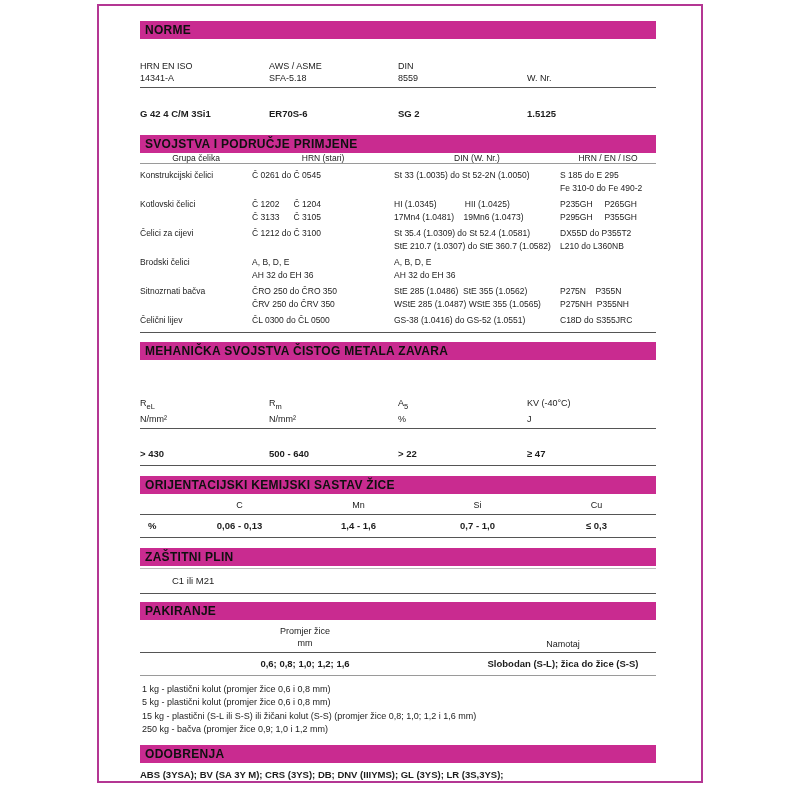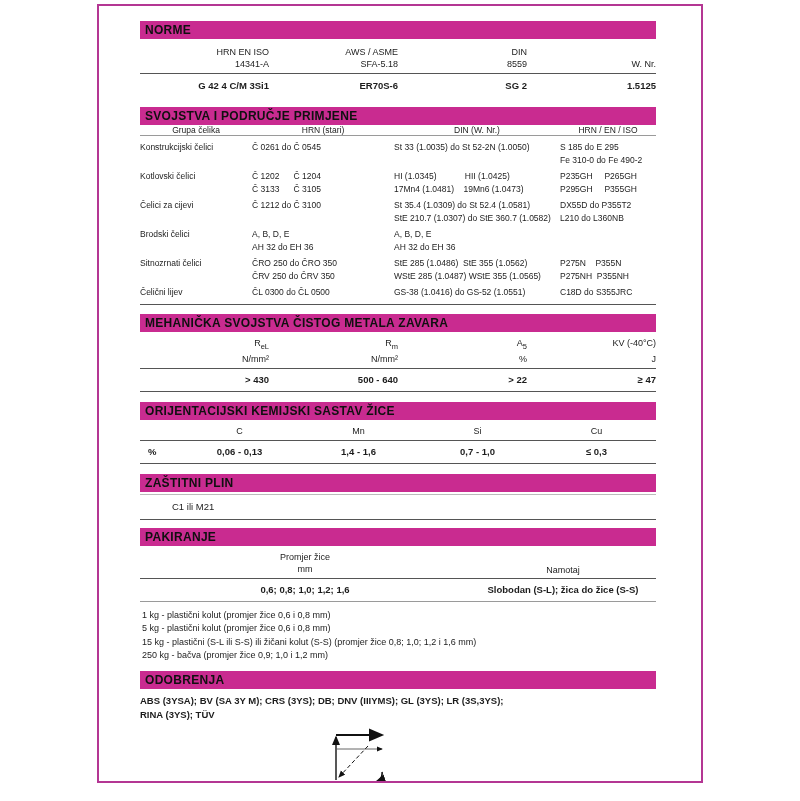--- a/index.html
+++ b/index.html
@@ -2,35 +2,35 @@
 <html><head>
 <meta charset="utf-8">
 <style>
   * { margin:0; padding:0; box-sizing:border-box; }
   html,body { width:800px; height:801px; background:#ffffff; font-family:"Liberation Sans", sans-serif; color:#1c1c1c; }
   .page { position:absolute; left:97px; top:4px; width:606px; height:779px; border:2px solid #B43693; background:#fff; overflow:hidden; }
   .content { margin-left:41px; width:516px; padding-top:15px; }
   .bar { height:18px; background:#C92B90; color:#101010; font-weight:bold; font-size:12px; letter-spacing:.3px; line-height:18px; padding-left:5px; }
   
   .cols4 { display:flex; }
-  .cols4 > div { width:129px; text-align:right; }
+  .cols4 > div { width:129px; text-align:left;margin-top:14px; }
   .norme-head { padding:7px 0 3px 0; border-bottom:1px solid #555; font-size:9px; }
   .norme-head .l { line-height:12px; white-space:pre; min-height:12px; }
   .norme-vals { padding:6px 0 8px 0; font-size:9.5px; font-weight:bold; }
   .sp8 { height:8px; } .sp9 { height:9px; } .sp10 { height:10px; }
   
   .para { font-size:9.5px; line-height:15px; text-align:justify; margin:7px 0 7px 0; }
   .st-head { display:flex; font-size:8.5px; border-bottom:1px solid #9a9a9a; margin-bottom:5px; }
   .st-row { display:flex; font-size:8.5px; margin-bottom:3px; }
   .st-c1 { width:112px; } .st-c2 { width:142px; } .st-c3 { width:166px; } .st-c4 { width:96px; }
   .st-head .st-c1,.st-head .st-c2,.st-head .st-c3,.st-head .st-c4 { text-align:center; }
   .st-line { line-height:13px; white-space:pre; min-height:13px; }
   .st-bottom { border-bottom:1px solid #555; height:3px; }
   
-  .mech-head { padding:5px 0 3px 0; border-bottom:1px solid #555; font-size:9px; }
+  .mech-head { padding:23px 0 3px 0; border-bottom:1px solid #555; font-size:9px; }
   .mech-head .l { line-height:12px; min-height:12px; }
   .mech-vals { padding:5px 0 6px 0; border-bottom:1px solid #555; font-size:9.5px; font-weight:bold; }
   .chem-row { display:flex; }
   .chem-lbl { width:40px; text-align:left; padding-left:8px; }
   .chem-row > div.c { width:119px; text-align:center; }
   .chem-head { padding:6px 0 4px 0; border-bottom:1px solid #555; font-size:9px; }
   .chem-vals { padding:5px 0 6px 0; border-bottom:1px solid #555; font-size:9.5px; font-weight:bold; }
   
   .gas-block { border-top:1px solid #bbb; margin-top:2px; border-bottom:1px solid #555; padding:6px 0 7px 32px; font-size:9.5px; }
   
@@ -153,21 +153,21 @@
           <div class="st-line">A, B, D, E</div>
           <div class="st-line">AH 32 do EH 36</div>
         </div>
       <div class="st-c4">
           <div class="st-line"></div>
           <div class="st-line"></div>
         </div>
     </div>
     <div class="st-row">
       <div class="st-c1">
-          <div class="st-line">Sitnozrnati čelici</div>
+          <div class="st-line">Sitnozrnati bačva</div>
         </div>
       <div class="st-c2">
           <div class="st-line">ČRO 250 do ČRO 350</div>
           <div class="st-line">ČRV 250 do ČRV 350</div>
         </div>
       <div class="st-c3">
           <div class="st-line">StE 285 (1.0486)  StE 355 (1.0562)</div>
           <div class="st-line">WStE 285 (1.0487) WStE 355 (1.0565)</div>
         </div>
       <div class="st-c4">

